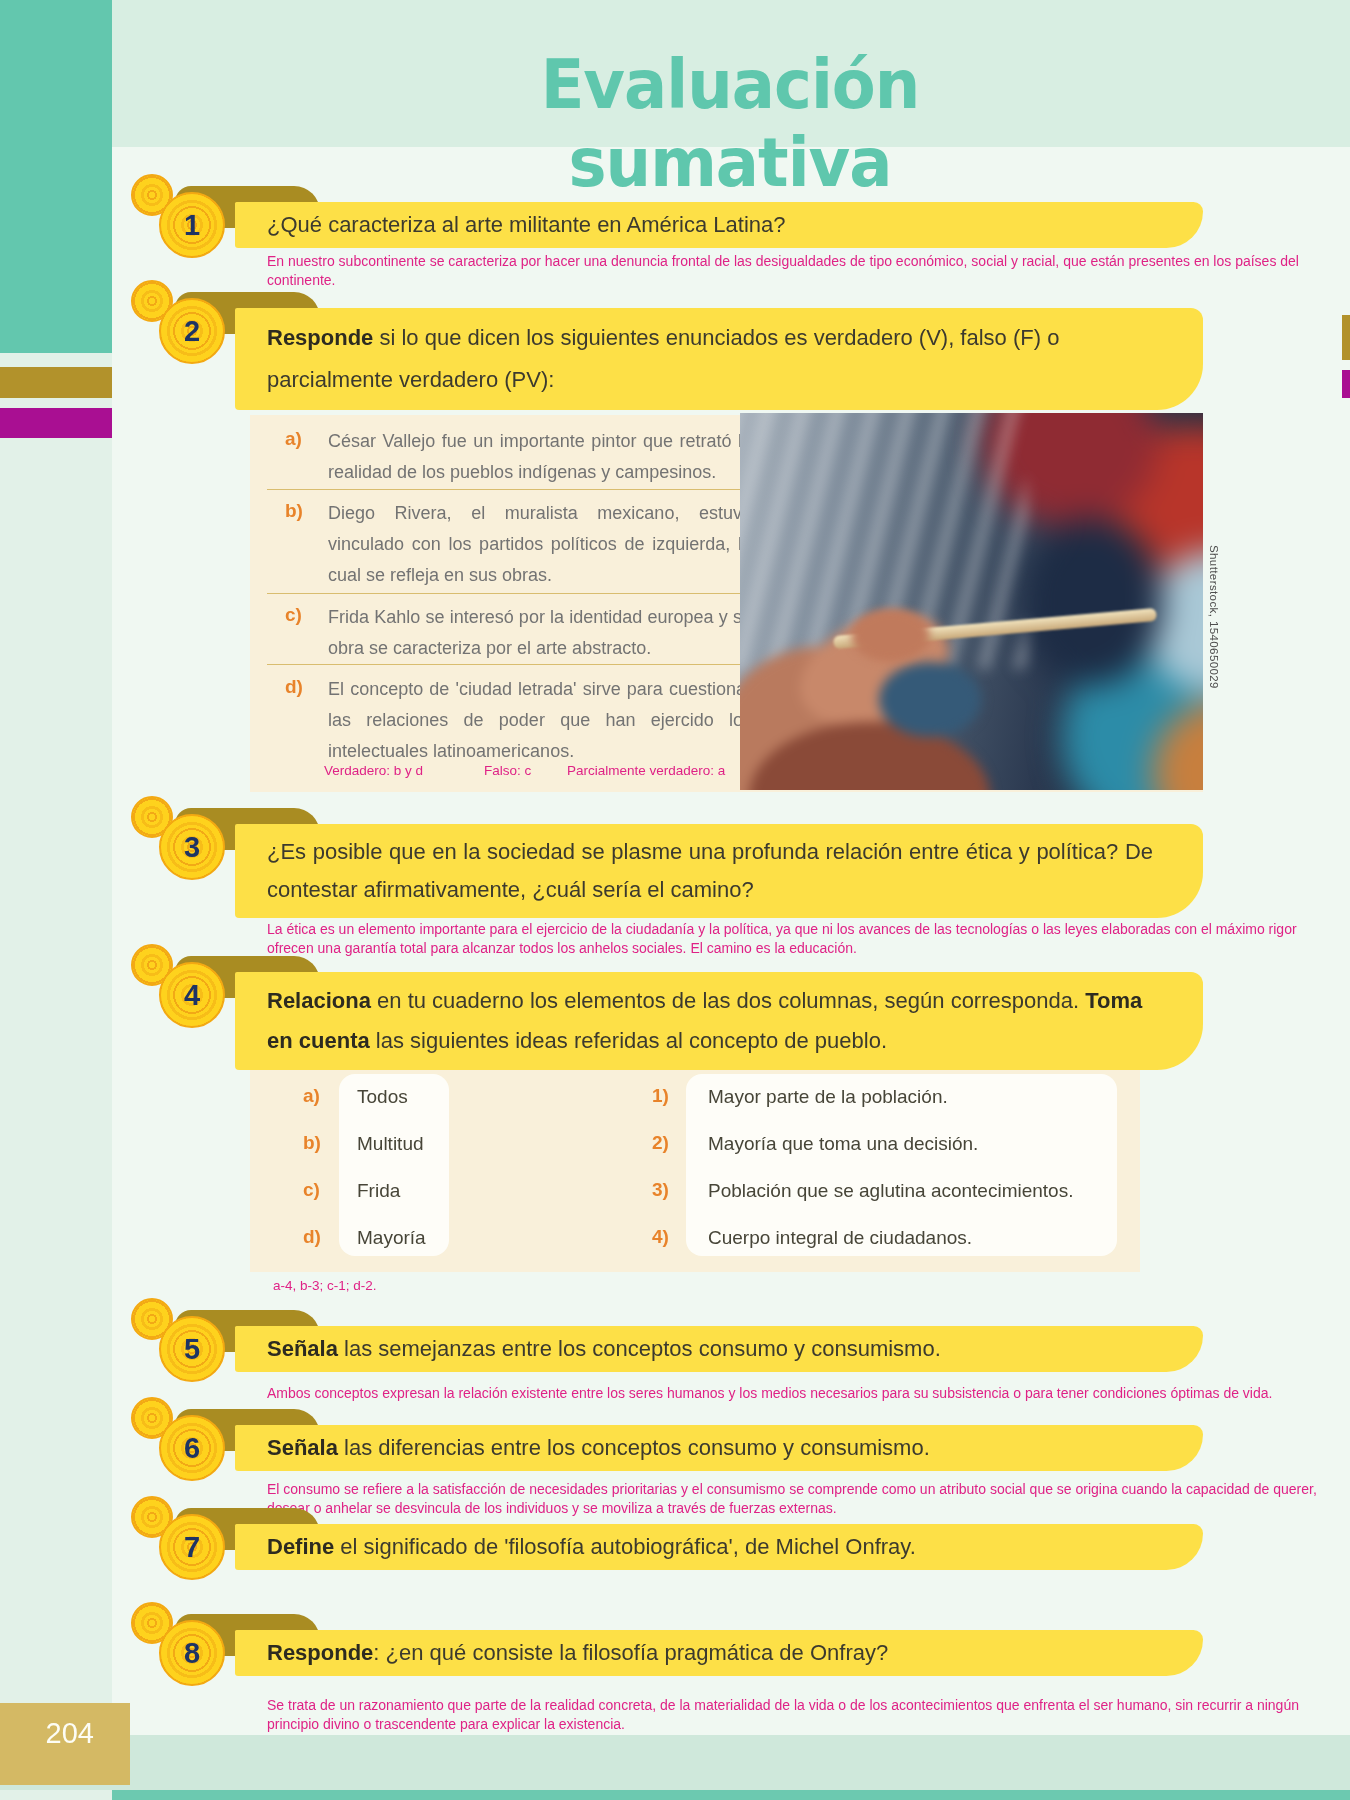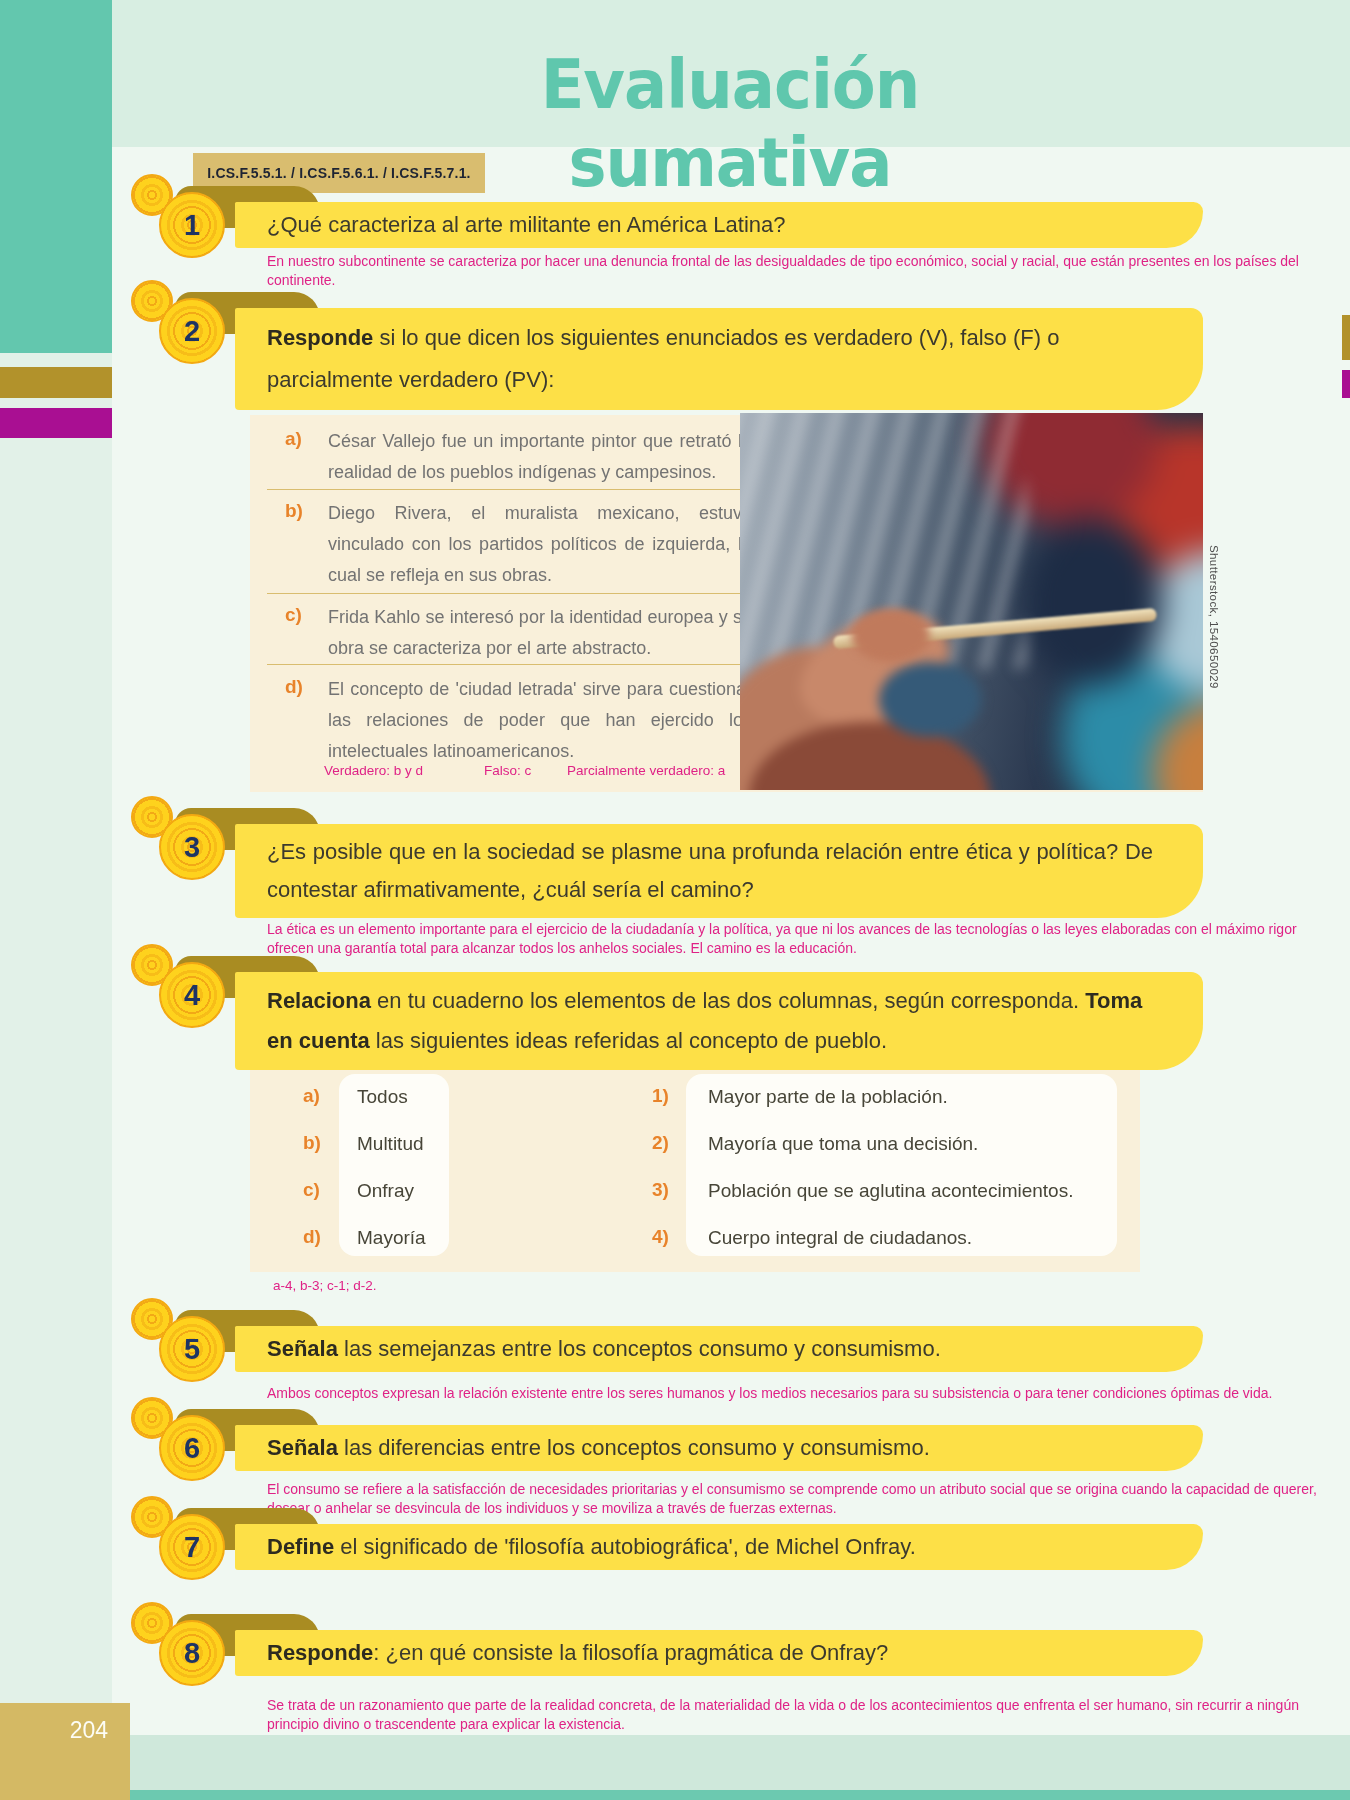--- a/index.html
+++ b/index.html
@@ -9,23 +9,23 @@
   
   .top-banner{position:absolute;left:0;top:0;width:1350px;height:147px;background:#d8eee2;}
   .left-margin{position:absolute;left:0;top:353px;width:112px;height:1447px;background:#e2f1e8;}
   .teal-block{position:absolute;left:0;top:0;width:112px;height:353px;background:#63c7ae;}
   .gold-strip{position:absolute;left:0;top:367px;width:112px;height:31px;background:#b2922b;}
   .magenta-strip{position:absolute;left:0;top:408px;width:112px;height:30px;background:#a90f92;}
   .right-gold{position:absolute;left:1342px;top:315px;width:8px;height:45px;background:#b2922b;}
   .right-magenta{position:absolute;left:1342px;top:370px;width:8px;height:28px;background:#a90f92;}
   .bottom-teal{position:absolute;left:112px;top:1790px;width:1238px;height:10px;background:#6cc9b0;}
   .bottom-band{position:absolute;left:0;top:1735px;width:1350px;height:55px;background:#cfe8db;}
-  .page-box{position:absolute;left:0;top:1703px;width:130px;height:97px;background:#d4b964;
-            color:#fdfdf5;font-size:23px;display:flex;align-items:flex-start;justify-content:flex-end;
-            padding:14px 22px 0 0;box-sizing:border-box;}
+  .page-box{position:absolute;left:0;top:1703px;width:130px;height:82px;background:#d4b964;
+            color:#fdfdf5;font-size:29px;display:flex;align-items:flex-start;justify-content:flex-end;
+            padding:14px 36px 0 0;box-sizing:border-box;}
 
   
   .title{position:absolute;left:430px;top:50px;width:600px;text-align:center;
          font-size:64px;font-weight:700;letter-spacing:-1px;color:#5fc7ad;
          font-family:"DejaVu Sans",sans-serif;transform:scaleY(1.05);}
   .badge{position:absolute;left:193px;top:153px;width:292px;height:40px;background:#d9bd6f;
          color:#1e2433;font-size:14px;font-weight:700;display:flex;align-items:center;
          justify-content:center;letter-spacing:.2px;}
 
   
@@ -96,21 +96,20 @@
   <div class="left-margin"></div>
   <div class="teal-block"></div>
   <div class="gold-strip"></div>
   <div class="magenta-strip"></div>
   <div class="right-gold"></div>
   <div class="right-magenta"></div>
   <div class="bottom-teal"></div>
   <div class="bottom-band"></div>
 
   <div class="title">Evaluación sumativa</div>
-  <div class="badge">I.CS.F.5.5.1.  /  I.CS.F.5.6.1.  /  I.CS.F.5.7.1.</div>
 
   <div class="q" style="top:202px">
     <div class="q-tab"></div>
     <div class="q-banner"><span>¿Qué caracteriza al arte militante en América Latina?</span></div>
     <div class="coin coin-small"></div>
     <div class="coin coin-big">
         <span>1</span>
       </div>
   </div>
   <div class="answer" style="top:252px">En nuestro subcontinente se caracteriza por hacer una denuncia frontal de las desigualdades de tipo económico, social y racial, que están presentes en los países del continente.</div>
@@ -182,21 +181,21 @@
 
   <div class="cream" style="left:250px;top:1066px;width:890px;height:206px"></div>
   <div class="white-box" style="left:339px;top:1074px;width:110px;height:182px"></div>
   <div class="white-box" style="left:686px;top:1074px;width:431px;height:182px"></div>
 
   <div class="match-num" style="left:303px;top:1085px">a)</div>
   <div class="match-text" style="left:357px;top:1086px">Todos</div>
   <div class="match-num" style="left:303px;top:1132px">b)</div>
   <div class="match-text" style="left:357px;top:1133px">Multitud</div>
   <div class="match-num" style="left:303px;top:1179px">c)</div>
-  <div class="match-text" style="left:357px;top:1180px">Onfray</div>
+  <div class="match-text" style="left:357px;top:1180px">Frida</div>
   <div class="match-num" style="left:303px;top:1226px">d)</div>
   <div class="match-text" style="left:357px;top:1227px">Mayoría</div>
 
   <div class="match-num" style="left:652px;top:1085px">1)</div>
   <div class="match-text" style="left:708px;top:1086px">Mayor parte de la población.</div>
   <div class="match-num" style="left:652px;top:1132px">2)</div>
   <div class="match-text" style="left:708px;top:1133px">Mayoría que toma una decisión.</div>
   <div class="match-num" style="left:652px;top:1179px">3)</div>
   <div class="match-text" style="left:708px;top:1180px">Población que se aglutina acontecimientos.</div>
   <div class="match-num" style="left:652px;top:1226px">4)</div>

